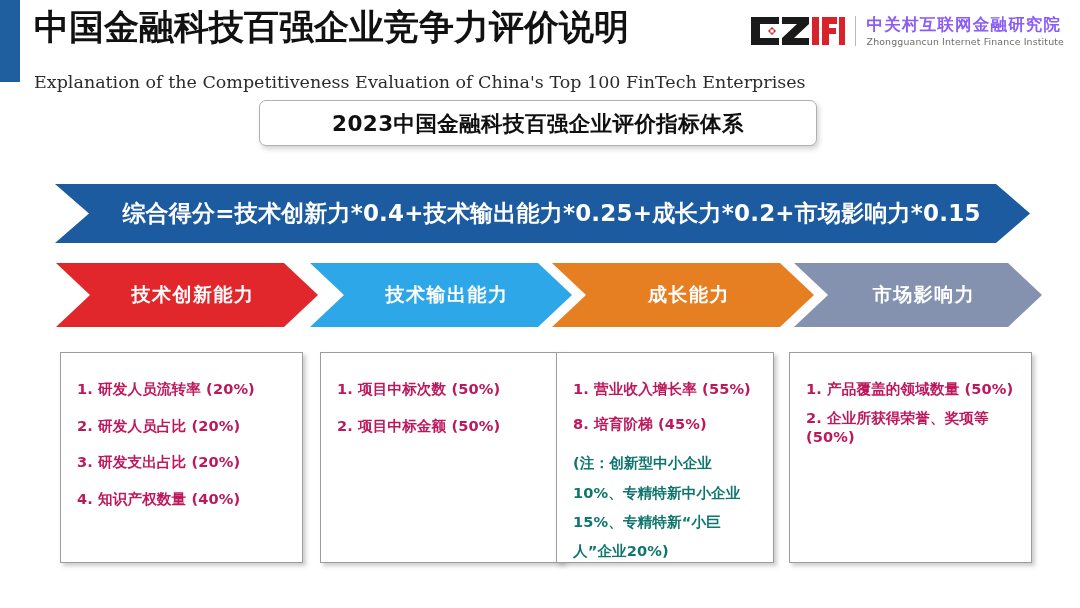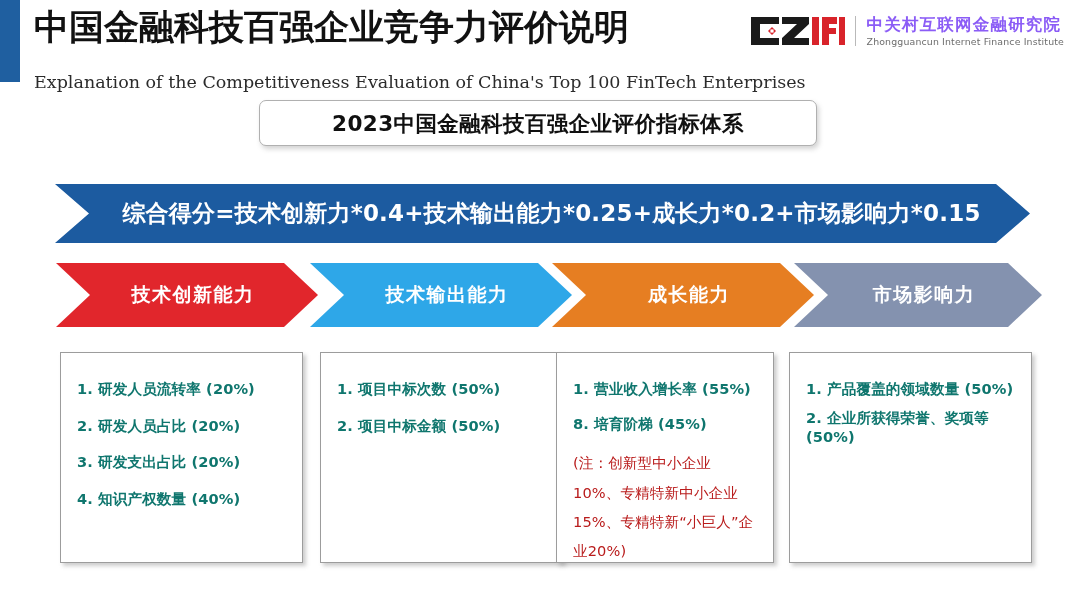--- a/index.html
+++ b/index.html
@@ -212,33 +212,33 @@
   }
 
   .card-1 { left: 60px;  width: 243px; }
   .card-2 { left: 320px; width: 243px; }
   .card-3 { left: 556px; width: 218px; }
   .card-4 { left: 789px; width: 243px; }
 
   .card-line {
     font-size: 14.6px;
     font-weight: 700;
-    color: #0f766e;
+    color: #be185d;
     line-height: 1.35;
     margin-bottom: 17px;
     letter-spacing: 0.1px;
   }
 
   .card-3 .card-line { margin-bottom: 15px; }
   .card-4 .card-line { margin-bottom: 9px; }
 
   .card-note {
     font-size: 14.6px;
-    font-weight: 400;
-    color: #b91c1c;
+    font-weight: 700;
+    color: #0f766e;
     line-height: 2.0;
     letter-spacing: 0.1px;
   }
 </style>
 </head>
 <body>
 
 <div class="slide">
 
   <div class="header">

